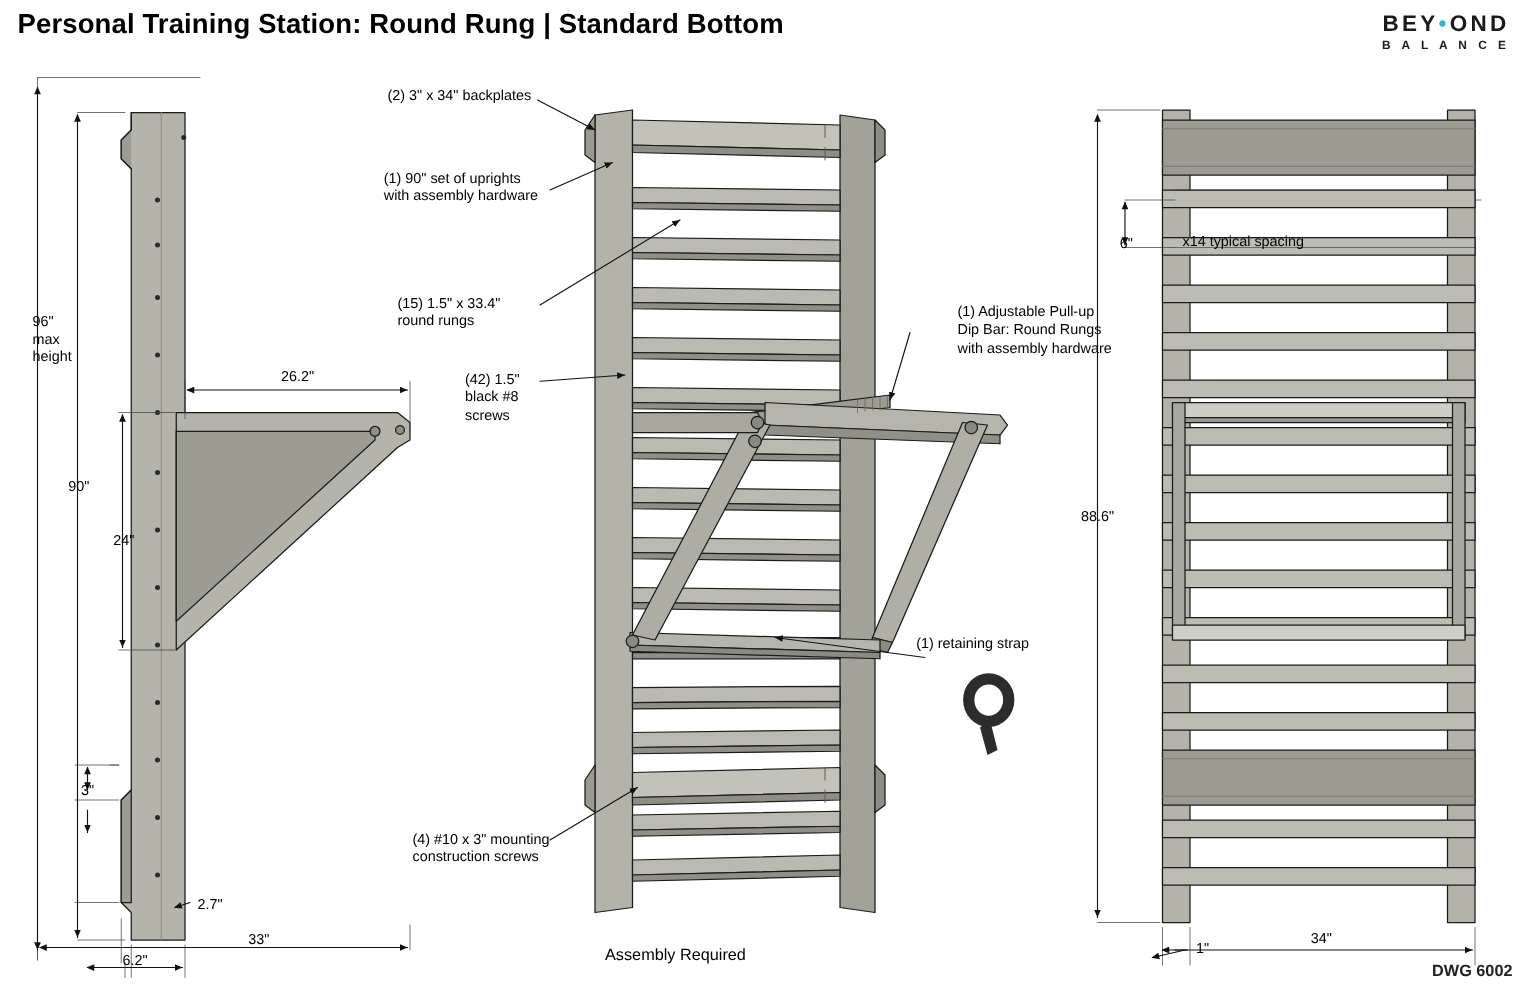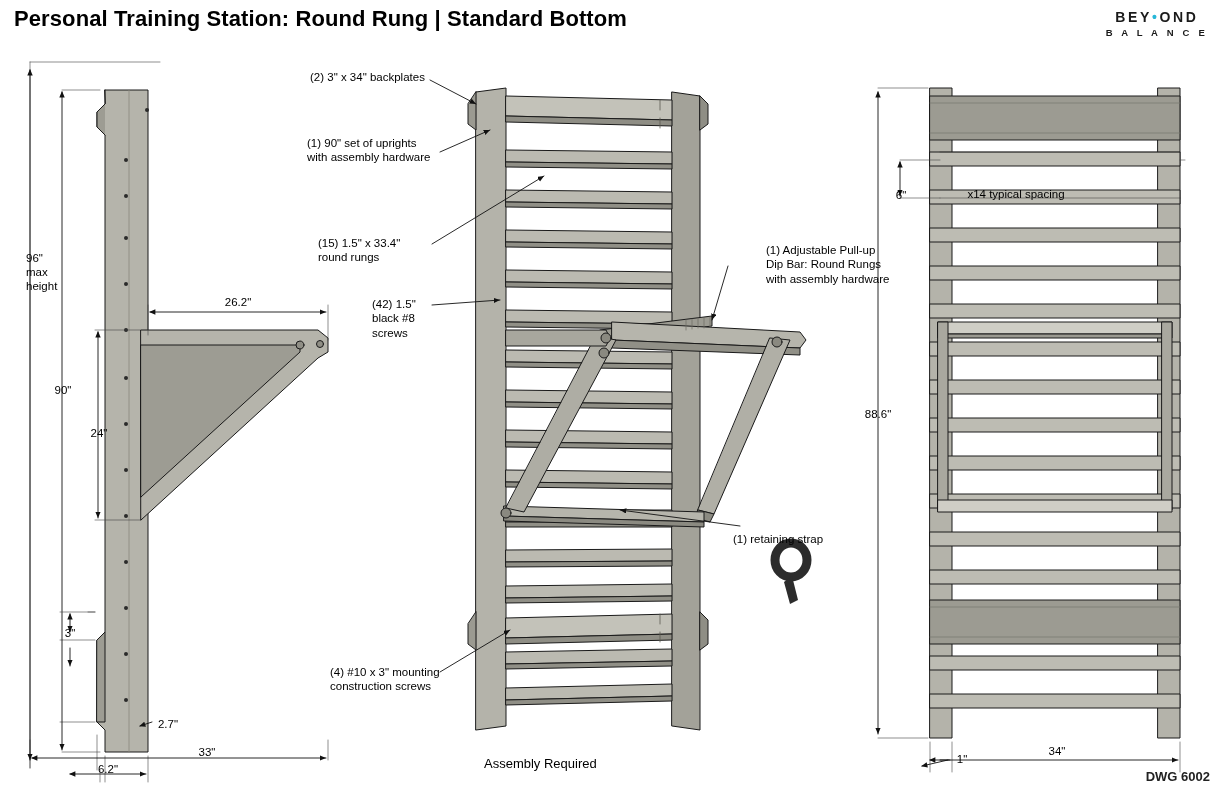--- a/index.html
+++ b/index.html
@@ -25,21 +25,21 @@
     white-space: nowrap;
   }
   .brand {
     position: absolute;
     right: 16px;
     top: 10px;
     text-align: center;
     line-height: 1;
   }
   .brand-top {
-    font-size: 14px;
+    font-size: 18px;
     font-weight: bold;
     letter-spacing: 2.6px;
     color: #1a1a1a;
   }
   .brand-top .dot {
     color: #27b7d8;
   }
   .brand-bottom {
     font-size: 9.5px;
     font-weight: bold;
@@ -341,34 +341,34 @@
 <div class="callout" style="left:307px; top:136px;">(1) 90" set of uprights
 with assembly hardware</div>
 <div class="callout" style="left:318px; top:236px;">(15) 1.5" x 33.4"
 round rungs</div>
 <div class="callout" style="left:372px; top:297px;">(42) 1.5"
 black #8
 screws</div>
 <div class="callout" style="left:730px; top:243px;margin-left:36px;">(1) Adjustable Pull-up
 Dip Bar: Round Rungs
 with assembly hardware</div>
-<div class="callout" style="left:733px; top:508px;margin-top:24px;">(1) retaining strap</div>
+<div class="callout" style="left:733px; top:508px;">(1) retaining strap</div>
 <div class="callout" style="left:330px; top:665px;">(4) #10 x 3" mounting
 construction screws</div>
 
 <div class="dim-label" style="left:26px; top:252px; width:42px; text-align:left;">96"
 max
 height</div>
 <div class="dim-label" style="left:48px; top:384px; width:30px;">90"</div>
 <div class="dim-label" style="left:84px; top:427px; width:30px;">24"</div>
 <div class="dim-label" style="left:210px; top:296px; width:56px;">26.2"</div>
 <div class="dim-label" style="left:56px; top:627px; width:28px;">3"</div>
 <div class="dim-label" style="left:148px; top:718px; width:40px;">2.7"</div>
 <div class="dim-label" style="left:190px; top:746px; width:34px;">33"</div>
 <div class="dim-label" style="left:90px; top:763px; width:36px;">6.2"</div>
 <div class="dim-label" style="left:888px; top:189px; width:26px;">6"</div>
-<div class="dim-label" style="left:946px; top:188px; width:140px; text-align:center;">x14 typical spacing</div>
+<div class="dim-label" style="left:946px; top:188px; width:140px; text-align:left;">x14 typical spacing</div>
 <div class="dim-label" style="left:856px; top:408px; width:44px;">88.6"</div>
 <div class="dim-label" style="left:1040px; top:745px; width:34px;">34"</div>
 <div class="dim-label" style="left:950px; top:753px; width:24px;">1"</div>
 
 <div class="assembly">Assembly Required</div>
 <div class="dwg">DWG 6002</div>
 
 </body></html>

